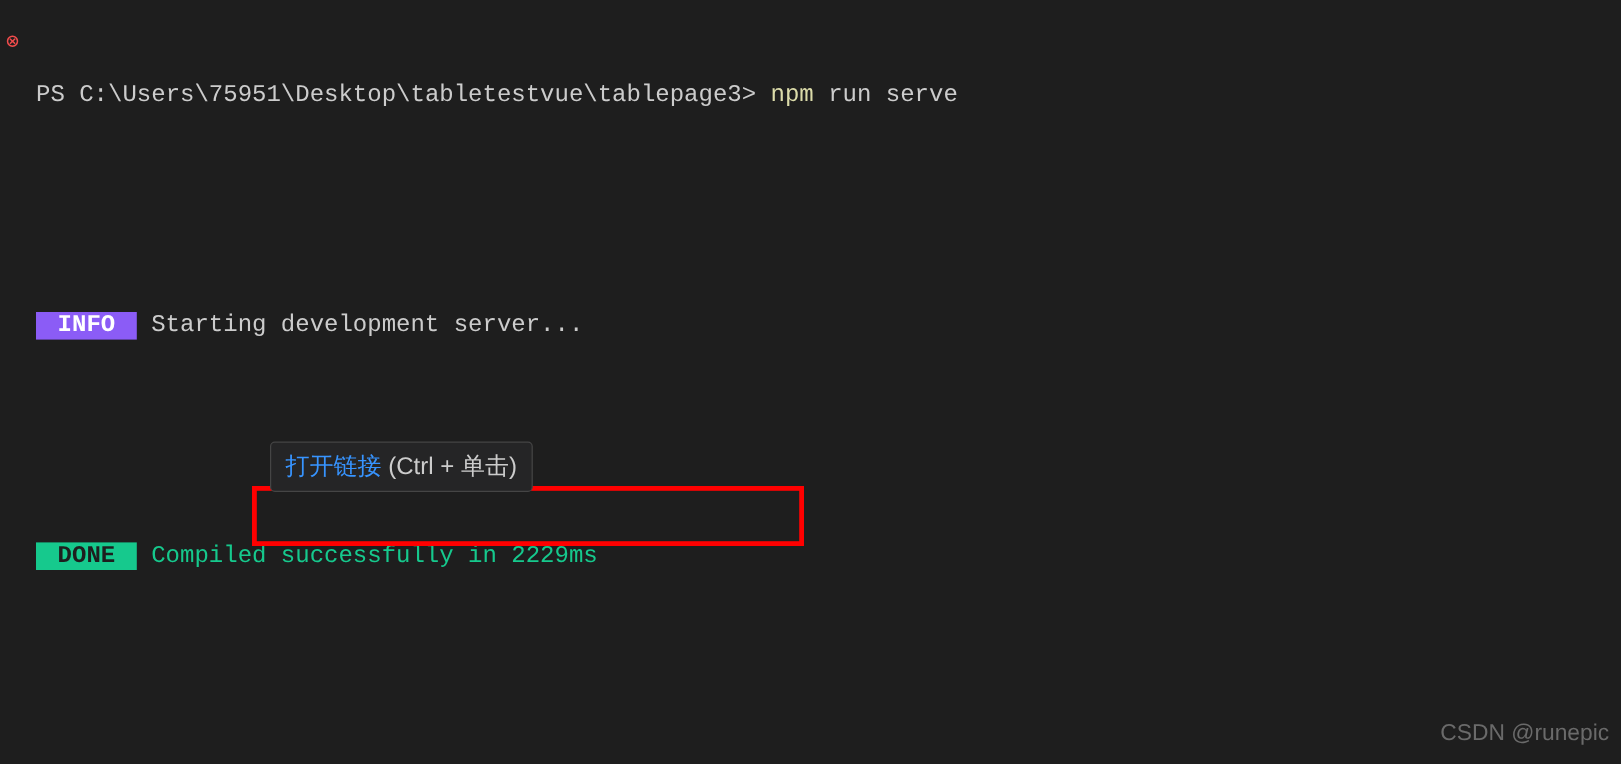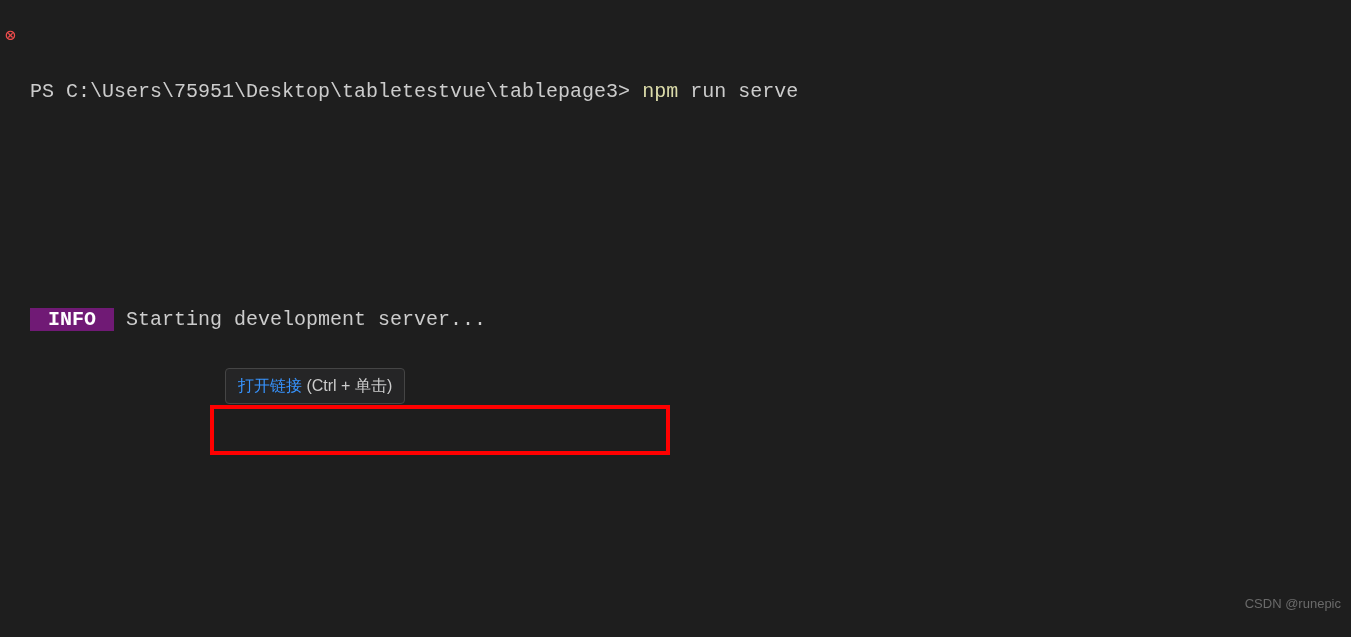--- a/index.html
+++ b/index.html
@@ -11,33 +11,33 @@
       line-height: 1.6;
       width: 1351px;
       height: 637px;
       overflow: hidden;
       position: relative;
     }
     .terminal {
       padding: 0 0 0 30px;
       white-space: pre;
     }
-    .line { display: block; min-height: 32px; margin-top: 12px; }
+    .line { display: block; min-height: 32px; }
     .error-icon {
       position: absolute;
       left: 5px;
       top: 22px;
       color: #f14c4c;
       font-size: 18px;
     }
     .prompt { color: #cccccc; }
     .cmd-yellow { color: #dcdcaa; }
     .cmd-rest { color: #cccccc; }
     .info-badge {
-      background: #701a75;
+      background: #8b5cf6;
       color: #ffffff;
       font-weight: bold;
       padding: 0 6px;
       font-family: Liberation Mono, monospace;
     }
     .done-badge {
       background: #16c98d;
       color: #1e1e1e;
       font-weight: bold;
       padding: 0 6px;
@@ -45,55 +45,56 @@
     .success-msg { color: #16c98d; }
     .info-msg { color: #cccccc; }
     .tooltip {
       position: absolute;
       left: 225px;
       top: 368px;
       background: #252526;
       border: 1px solid #454545;
       border-radius: 4px;
       padding: 4px 12px;
-      font-size: 16px;
+      font-size: 20px;
       z-index: 10;
       font-family: -apple-system, 'Segoe UI', sans-serif;
       color: #cccccc;
     }
     .tooltip-action { color: #3794ff; }
     .highlight-box {
       position: absolute;
       left: 210px;
       top: 405px;
       width: 460px;
       height: 50px;
       border: 4px solid #ff0000;
       z-index: 5;
     }
     .watermark {
       position: absolute;
-      bottom: 22px;
+      bottom: 10px;
       right: 10px;
       color: #6a6a6a;
-      font-size: 13px;
+      font-size: 19px;
       font-family: sans-serif;
     }
   </style>
 </head>
 <body>
 
 <div class="terminal">
 <span class="error-icon">⊗</span>
 <span class="line"><span class="prompt"><span>PS </span><span>C:\Users\75951\Desktop\tabletestvue\tablepage3&gt;</span></span> <span class="cmd-yellow">npm</span><span class="cmd-rest"> run serve</span></span>
 <span class="line"></span>
 <span class="line"></span>
 <span class="line"><span class="info-badge"> INFO </span><span class="info-msg"> Starting development server...</span></span>
 <span class="line"></span>
 <span class="line"></span>
+<span class="line"><span class="done-badge"> DONE </span><span class="success-msg"> Compiled successfully in 2229ms</span></span>
 
 
 
 
 
 
 
 
 </div>
 

